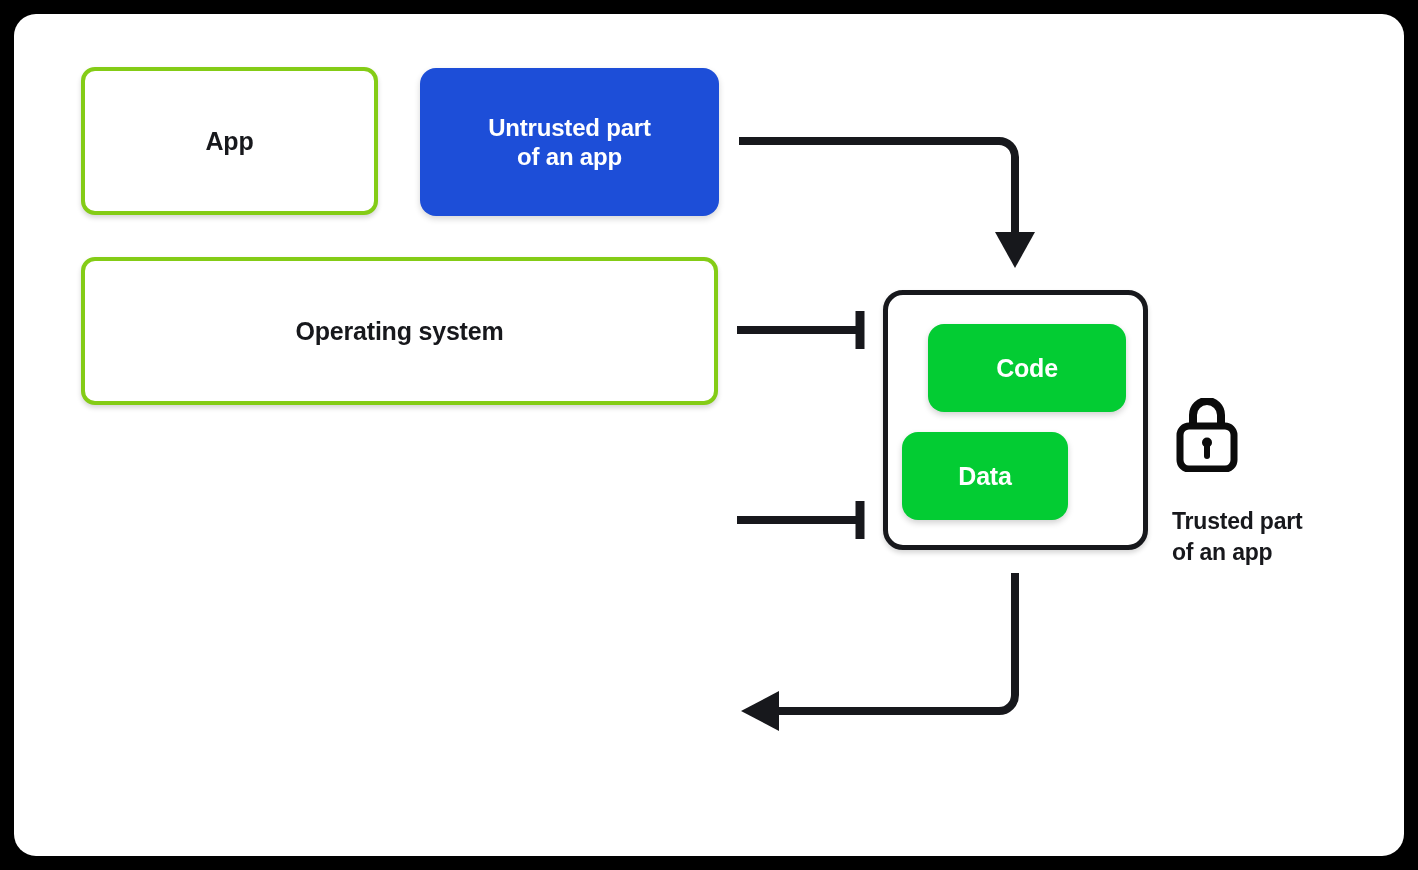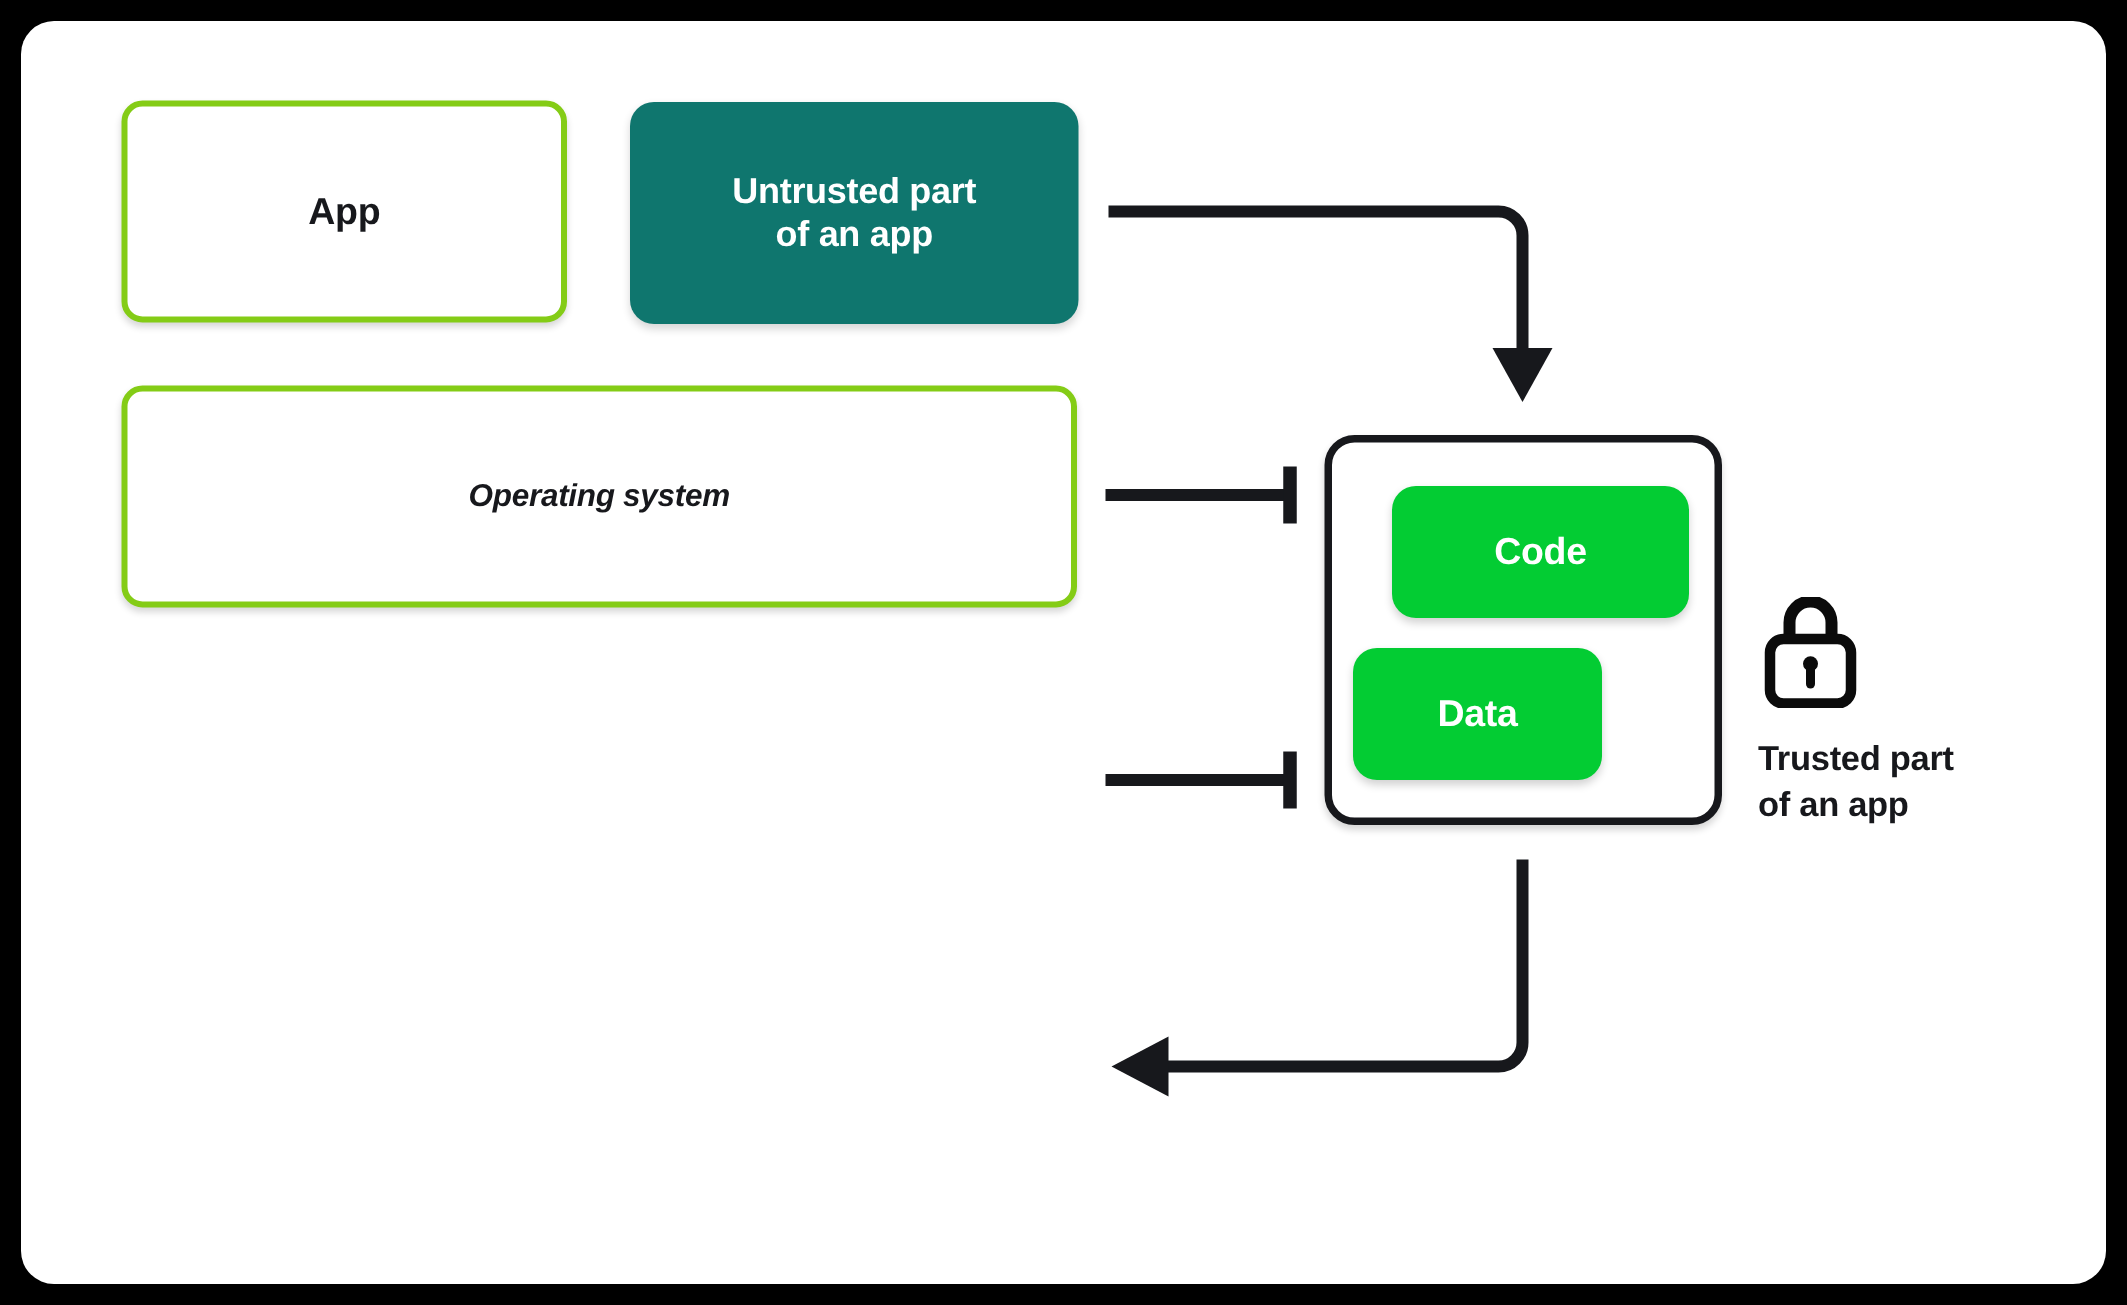--- a/index.html
+++ b/index.html
@@ -45,35 +45,35 @@
     text-align: center;
     letter-spacing: -0.2px;
   }
   .node.outline {
     background: #ffffff;
     border: 4px solid #84cc16;
     color: #17181c;
     box-shadow: 0 3px 5px rgba(0,0,0,0.16);
   }
   .node.purple {
-    background: #0f766e;
+    background: #1d4ed8;
     color: #ffffff;
     box-shadow: 0 3px 6px rgba(0,0,0,0.16);
   }
   .node.green {
     background: #03cc33;
     color: #ffffff;
     border-radius: 16px;
     box-shadow: 0 3px 6px rgba(0,0,0,0.18);
   }
 
   
   #node-app        { left: 81px;  top: 67px;  width: 297px; height: 148px; font-size: 25px; }
   #node-untrusted  { left: 420px; top: 68px;  width: 299px; height: 148px; font-size: 24px; border-radius: 16px; }
-  #node-os         { left: 81px;  top: 257px; width: 637px; height: 148px; font-size: 21px; font-style: italic; }
+  #node-os         { left: 81px;  top: 257px; width: 637px; height: 148px; font-size: 25px; }
   #node-hypervisor { left: 81px;  top: 447px; width: 637px; height: 148px; font-size: 25px; }
   #node-processor  { left: 81px;  top: 638px; width: 638px; height: 148px; font-size: 25px; border-radius: 16px; }
 
   #node-trusted-container {
     position: absolute;
     left: 883px;
     top: 290px;
     width: 265px;
     height: 260px;
     box-sizing: border-box;
@@ -89,21 +89,21 @@
   #lock-icon {
     position: absolute;
     left: 1176px;
     top: 398px;
     width: 62px;
     height: 74px;
   }
   #trusted-caption {
     position: absolute;
     left: 1172px;
-    top: 490px;
+    top: 506px;
     width: 200px;
     font-size: 23px;
     font-weight: bold;
     color: #17181c;
     line-height: 1.35;
     letter-spacing: -0.2px;
   }
 
   
   #connectors {

